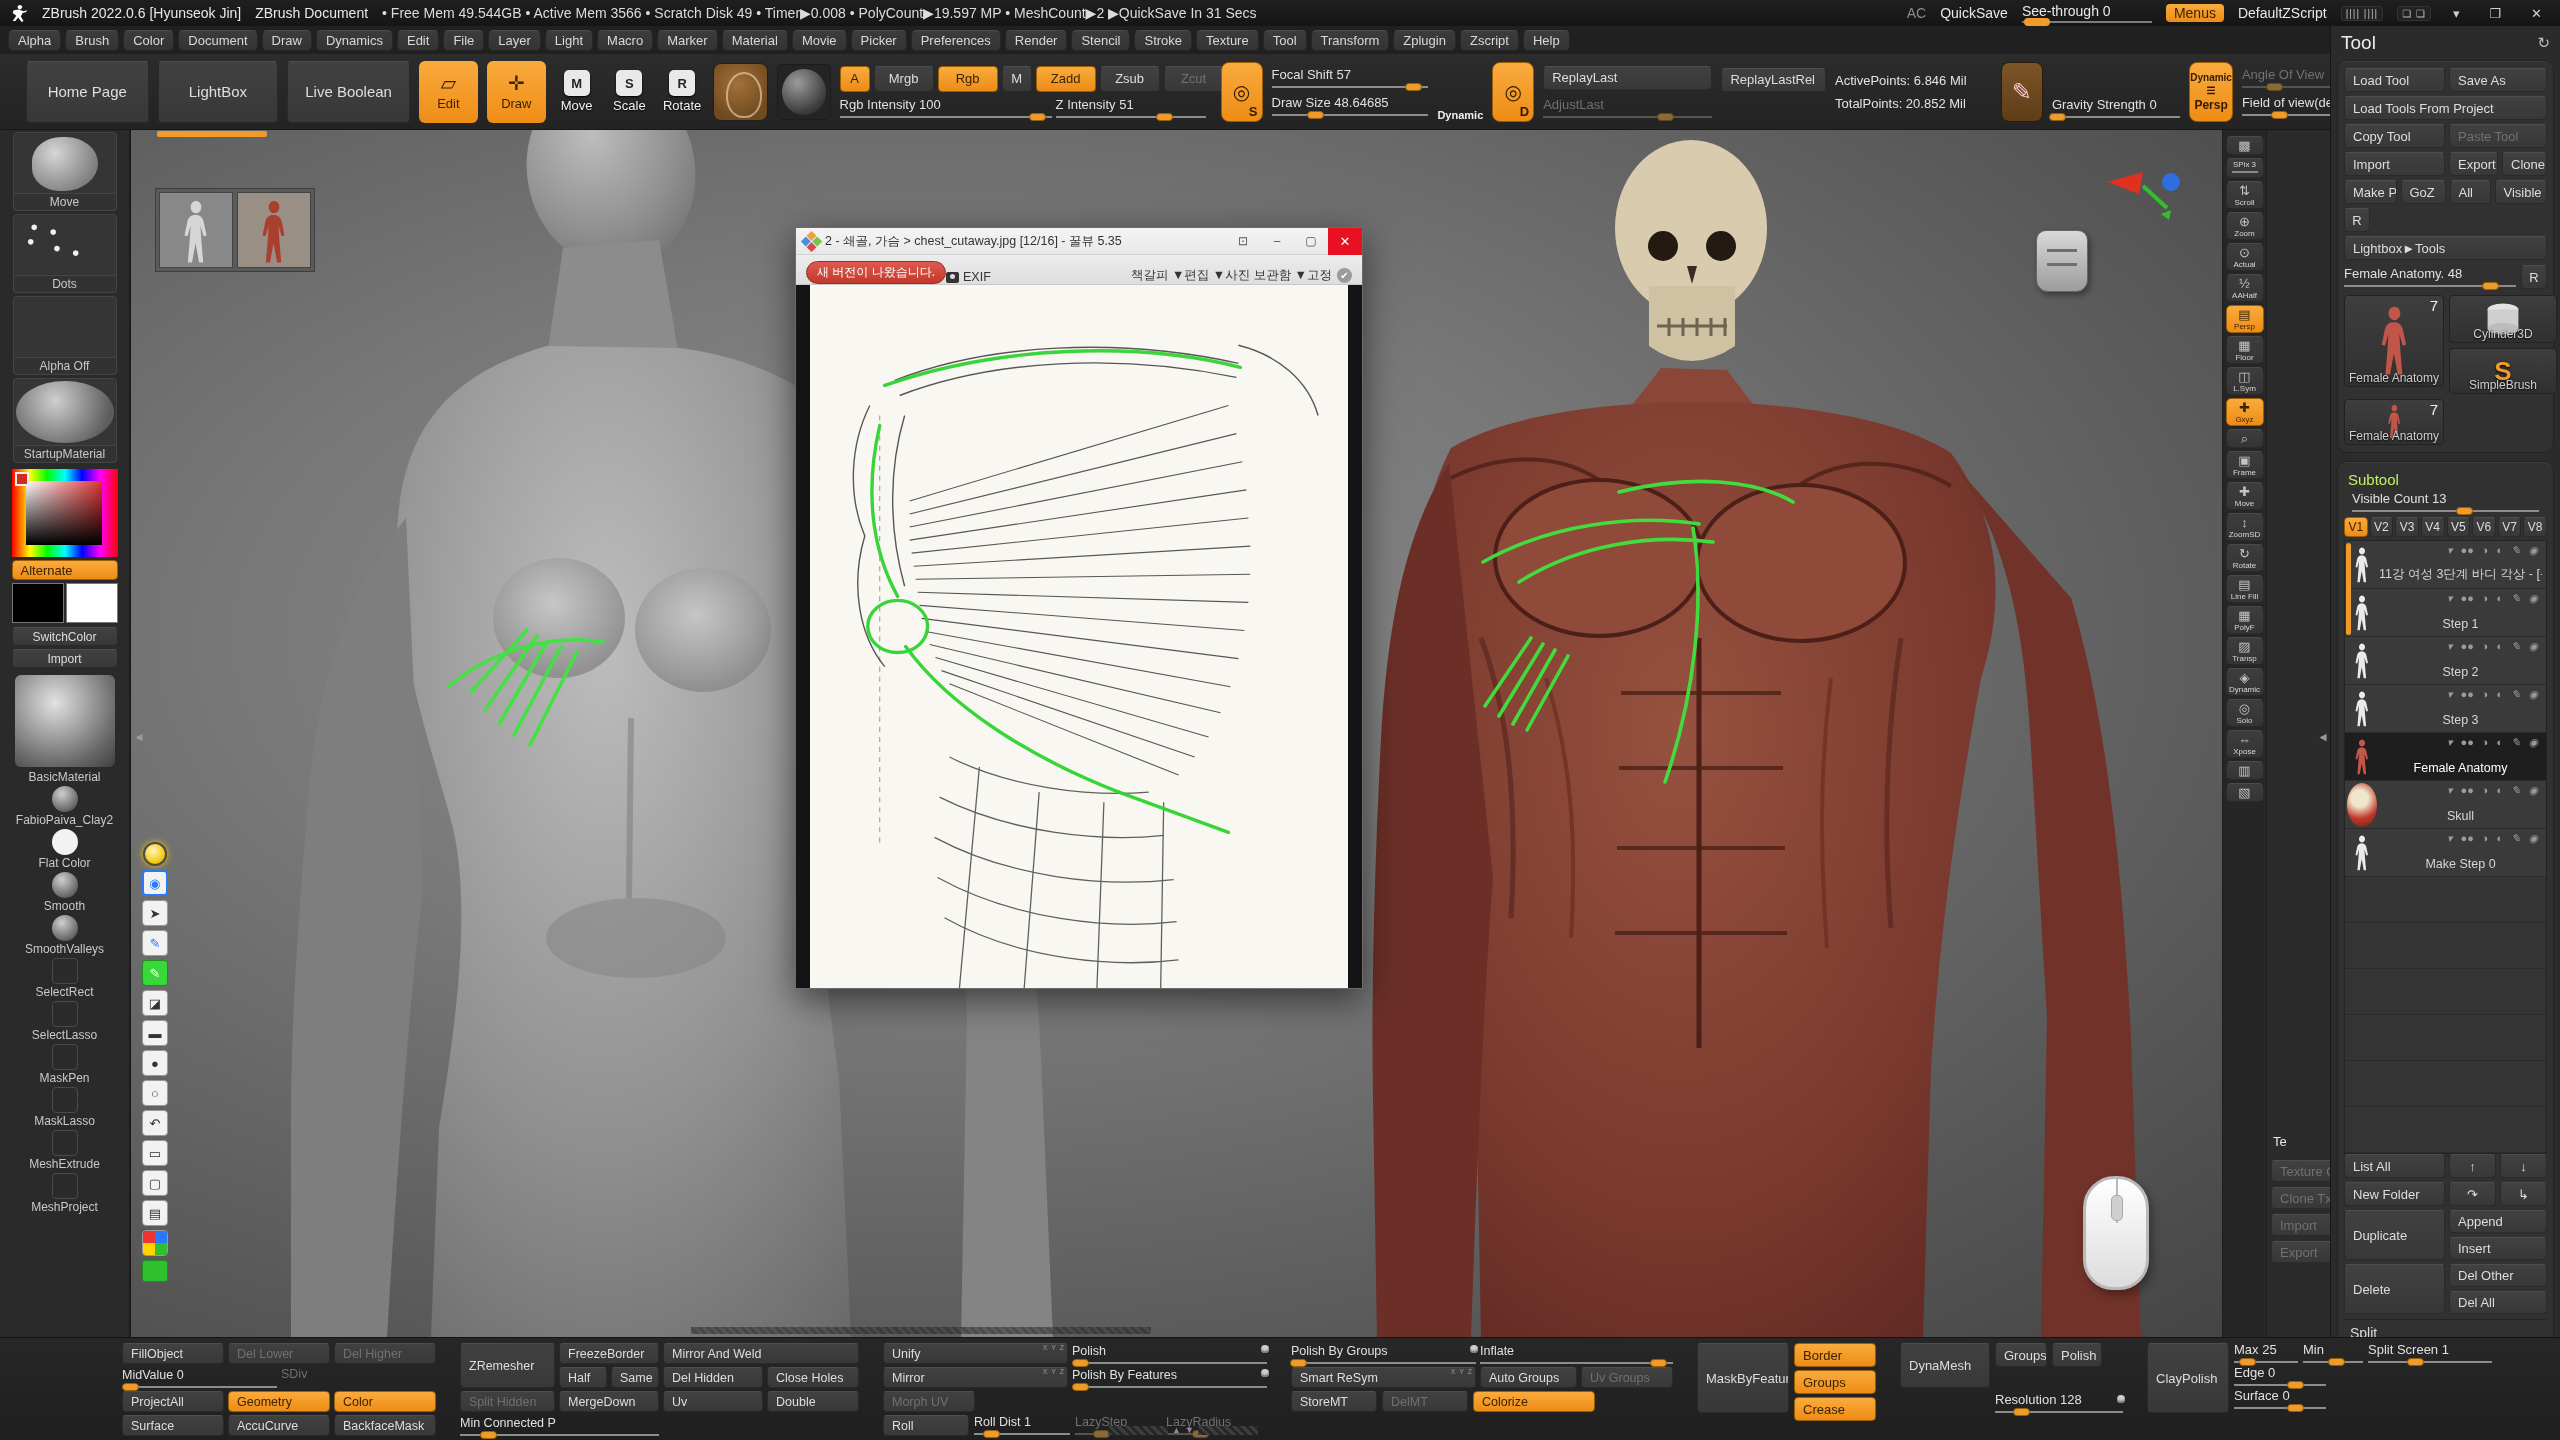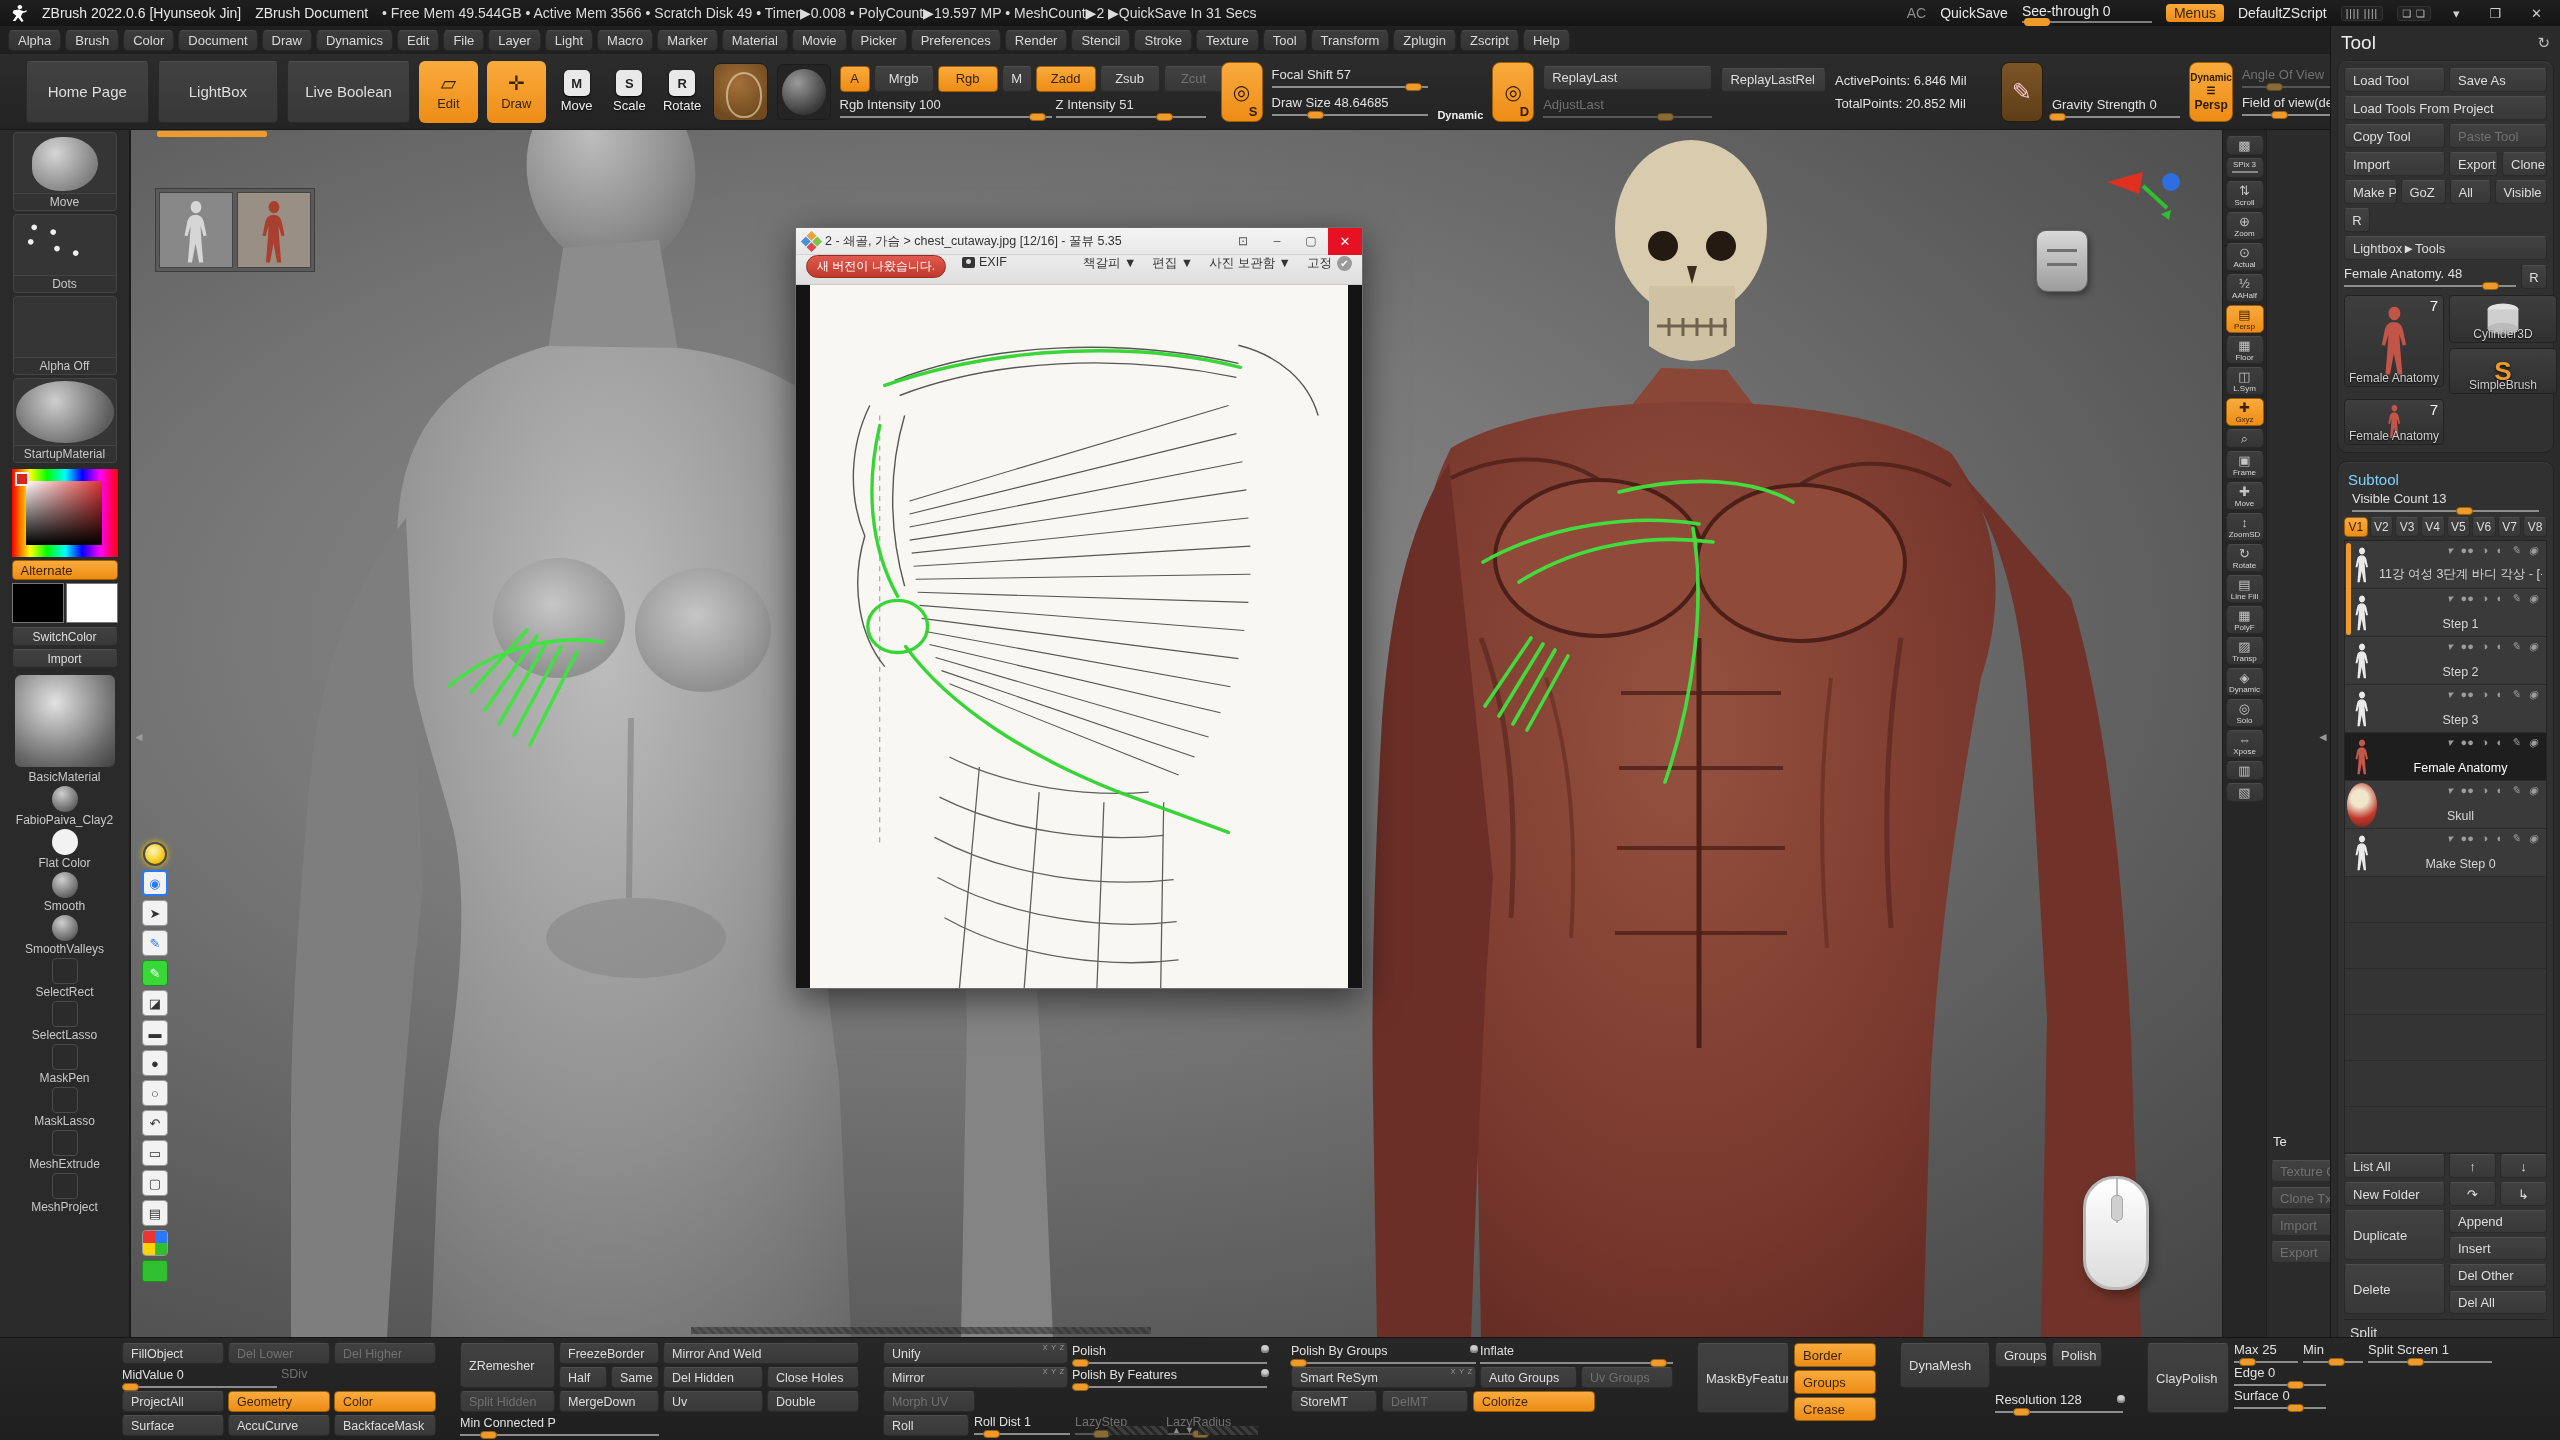--- a/index.html
+++ b/index.html
@@ -154,21 +154,21 @@
 #toolslider{display:flex;gap:5px;margin-top:5px;align-items:center}
 #toolslider .sl{flex:1}
 #toolslider .b{width:26px;justify-content:center}
 #thumbs{display:grid;grid-template-columns:100px 108px;gap:5px;margin-top:6px}
 .tthumb{position:relative;background:linear-gradient(#3e3e3e,#303030);border:1px solid #222;border-radius:4px;overflow:hidden;display:flex;align-items:center;justify-content:center}
 .tthumb .badge{position:absolute;right:5px;top:1px;color:#f2f2f2;font-size:15px}
 .tthumb .tcap{position:absolute;left:0;right:0;bottom:1px;text-align:center;font-size:12px;color:#cfcfcf;text-shadow:0 1px 2px #000}
 .tthumb.big{grid-row:1/3;height:92px}
 .tthumb.small{height:46px}
 .tthumb svg.pfig{height:80%;width:auto}
-#subtool-hd{font-size:15px;color:#7dd3fc;padding:2px 4px}
+#subtool-hd{font-size:15px;color:#bef264;padding:2px 4px}
 #vcount{margin:2px 8px 5px}
 #sttabs{display:flex;gap:2px;margin-bottom:3px}
 #sttabs .tab{flex:1;height:20px;font-size:12px;justify-content:center;padding:0}
 #stlist{position:relative;border:1px solid #242424;background:#2d2d2d}
 #stscroll{position:absolute;left:1px;top:2px;width:5px;height:92px;background:#f09a2c;border-radius:3px;z-index:2}
 .sti{position:relative;height:48px;background:#3a3a3a;border-bottom:1px solid #2b2b2b;padding-left:34px}
 .sti.sel{background:#1e1e1e}
 .sti.sel .stlabel{color:#fff}
 .sti.empty{height:46px;background:#343434}
 .stthumb{position:absolute;left:2px;top:2px;width:30px;height:44px;display:flex;align-items:center;justify-content:center}
@@ -206,21 +206,21 @@
 
 
 #viewer{position:absolute;left:795px;top:227px;width:568px;height:762px;background:#f2f2f2;border:1px solid #6d6d6d;
   box-shadow:0 10px 34px rgba(0,0,0,.55);display:flex;flex-direction:column;z-index:5}
 #vtitle{height:27px;background:linear-gradient(#f4f4f4,#e8e8e8);display:flex;align-items:center;padding:0 0 0 8px;color:#333;font-size:12.5px;border-bottom:1px solid #d2d2d2}
 #vlogo{width:15px;height:15px;display:grid;grid-template-columns:7px 7px;gap:1px;margin-right:6px;transform:rotate(45deg)}
 #vlogo i{display:block;width:7px;height:7px}
 #vtitle .spring{flex:1}
 .vwc{width:34px;height:27px;display:flex;align-items:center;justify-content:center;color:#555;font-size:12px}
 .vwc.close{background:#e81123;color:#fff;font-size:13px}
-#vtools{height:30px;background:linear-gradient(#ececec,#dedede);border-bottom:1px solid #c8c8c8;display:flex;align-items:flex-start;gap:16px;padding:0 10px;color:#333;font-size:12.5px}
+#vtools{height:30px;background:linear-gradient(#ececec,#dedede);border-bottom:1px solid #c8c8c8;display:flex;align-items:flex-end;padding:0 10px;color:#333;font-size:12.5px}
 #vupdate{background:linear-gradient(#e05a50,#c0392b);color:#fff;border:1px solid #952f23;border-radius:12px;padding:2px 10px;font-size:12px}
 #vexif{display:flex;align-items:center;gap:4px}
 #vexif .cam{width:13px;height:11px;background:#333;border-radius:2px;position:relative}
 #vexif .cam::after{content:"";position:absolute;left:4px;top:2.5px;width:5px;height:5px;border-radius:50%;background:#ddd}
 #vtools .spring{flex:1}
 #vpin{display:flex;align-items:center;gap:5px}
 #vpin .chk{width:15px;height:15px;border-radius:50%;background:#9a9a9a;color:#fff;font-size:10px;display:flex;align-items:center;justify-content:center}
 #vbody{flex:1;background:#141414;position:relative}
 #vpaper{position:absolute;left:14px;right:14px;top:0;bottom:0;background:#f8f7f2}
 #vpaper svg{width:100%;height:100%}

